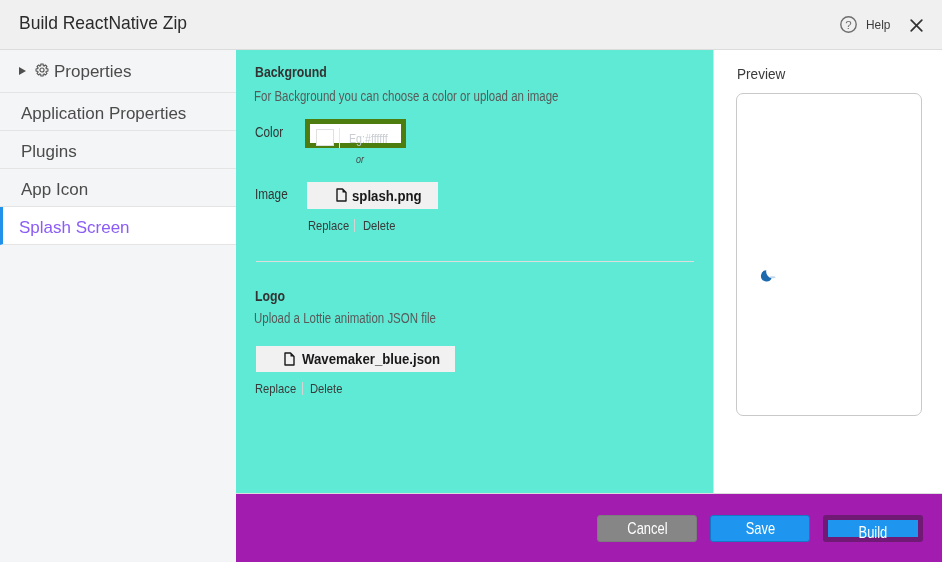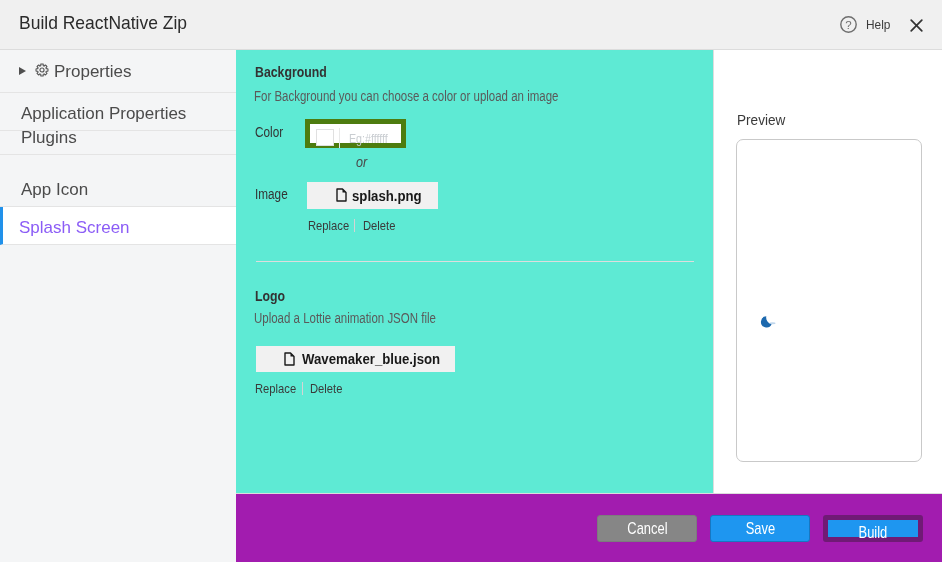--- a/index.html
+++ b/index.html
@@ -15,52 +15,52 @@
   #qicon { left:840px; top:16px; }
   #xicon { left:910px; top:18.5px; }
 
   
   #sidebar { left:0; top:50px; width:236px; height:512px; background:#f4f5f6; }
   .sbitem { position:absolute; left:0; width:236px; border-bottom:1px solid #e4e4e4; font-size:17px; color:#4b4b4b; }
   .sbitem .lbl { position:absolute; left:21px; }
   #sb-props { top:0; height:43px; }
   #sb-props .lbl { left:54px; top:11.5px; }
   #sb-appprops { top:43px; height:38px; }
-  #sb-plugins { top:67px; height:38px; }
+  #sb-plugins { top:81px; height:38px; }
   #sb-appicon { top:119px; height:38px; }
   #sb-splash { top:157px; height:38px; background:#ffffff; border-left:3px solid #2191ea; color:#8b5cf6; }
   #sb-appprops .lbl, #sb-plugins .lbl, #sb-appicon .lbl { top:11px; }
   #sb-splash .lbl { left:16px; top:11px; }
   #tri { left:19px; top:17px; width:0; height:0; border-left:7px solid #4f4f4f; border-top:4.5px solid transparent; border-bottom:4.5px solid transparent; }
   #gear { left:35px; top:13px; }
 
   
   #content { left:236px; top:50px; width:478px; height:443px; background:#5eead4; border-right:1px solid #dddddd; }
   .h { font-size:15px; font-weight:bold; color:#333333; transform:scaleX(0.82); }
   .desc { font-size:14px; color:#5a5a5a; transform:scaleX(0.82); }
   .flabel { font-size:14px; color:#333333; transform:scaleX(0.84); }
   #colorbox { left:69px; top:69px; width:101px; height:29px; border:5px solid #4d7c0f; background:#fff; }
   #swatch { left:6px; top:5px; width:18px; height:17px; border:1px solid #e0e0e0; background:#fff; }
   #cbdiv { left:29px; top:4px; width:1px; height:20px; background:#e9e9e9; }
   #placeholder { left:39px; top:7px; font-size:13px; color:#c9cdd1; transform:scaleX(0.82); transform-origin:0 0; position:absolute; white-space:nowrap; }
-  #or { left:120px; top:104px; font-size:14px; font-style:italic; color:#4a4a4a; transform:scaleX(0.9); }
+  #or { left:120px; top:104px; font-size:10px; font-style:italic; color:#4a4a4a; transform:scaleX(0.9); }
   .filebtn { position:absolute; background:#f1f1f1; }
   .filebtn .btxt { position:absolute; font-size:15px; font-weight:bold; color:#191919; white-space:nowrap; transform:scaleX(0.88); transform-origin:0 50%; }
   #splashbtn { left:71px; top:132px; width:131px; height:27px; }
   #splashbtn .ficon { position:absolute; left:29px; top:6px; }
   #splashbtn .btxt { left:45px; top:5px; }
   #wmbtn { left:20px; top:296px; width:199px; height:26px; }
   #wmbtn .ficon { position:absolute; left:28px; top:6px; }
   #wmbtn .btxt { left:46px; top:4px; }
   .lnk { font-size:13.5px; color:#3a3a3a; transform:scaleX(0.83); }
   .vbar { position:absolute; width:1px; background:#d4d4d4; }
   #hr1 { left:20px; top:211px; width:438px; height:1px; background:#dddddd; }
 
   
-  #preview { left:714px; top:50px; width:228px; height:443px; background:#fff;margin-top:46px; }
+  #preview { left:714px; top:50px; width:228px; height:443px; background:#fff; }
   #prevlabel { left:23px; top:16px; font-size:14px; color:#3a3a3a; position:absolute; transform:scaleX(0.97); transform-origin:0 50%; white-space:nowrap; }
   #prevbox { left:22px; top:43px; width:186px; height:323px; border:1px solid #c9c9c9; border-radius:7px; background:#fff; position:absolute; }
   #moon { position:absolute; left:23px; top:175px; }
 
   
   #footer { left:236px; top:493px; width:706px; height:69px; background:#a21caf; border-top:1px solid #dddddd; }
   .btn { position:absolute; top:21px; width:100px; height:27px; border-radius:3px; color:#ffffff; font-size:17px; text-align:center; line-height:26px; }
   .btn span { display:inline-block; transform:scaleX(0.76); transform-origin:50% 50%; }
   #btn-cancel { left:361px; background:#868686; border:1px solid #7c7c7c; }
   #btn-save { left:474px; background:#1e96f0; border:1px solid #1677c2; }

